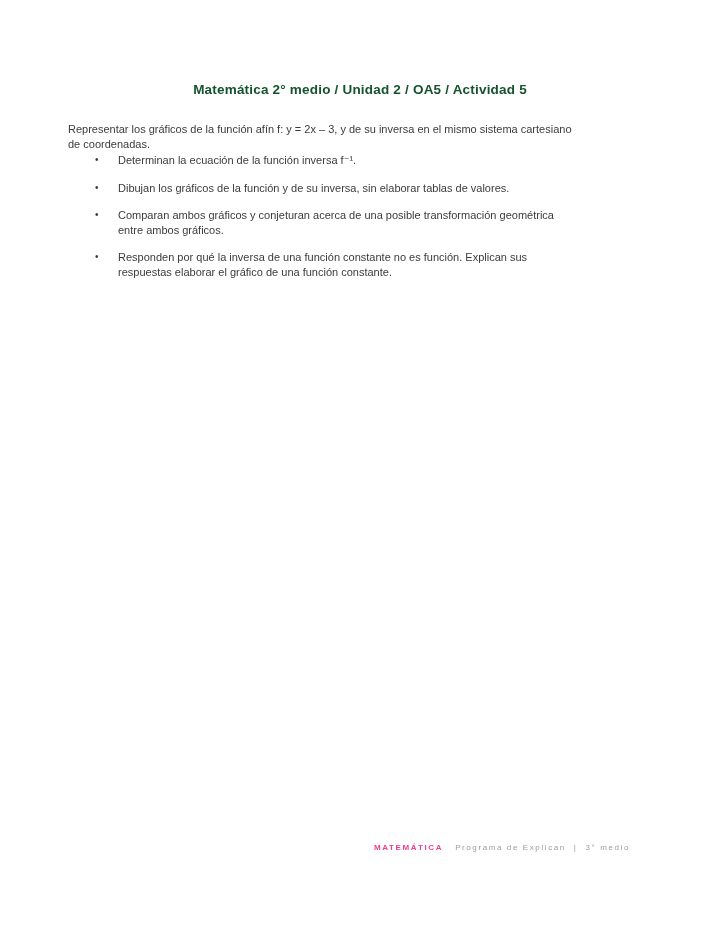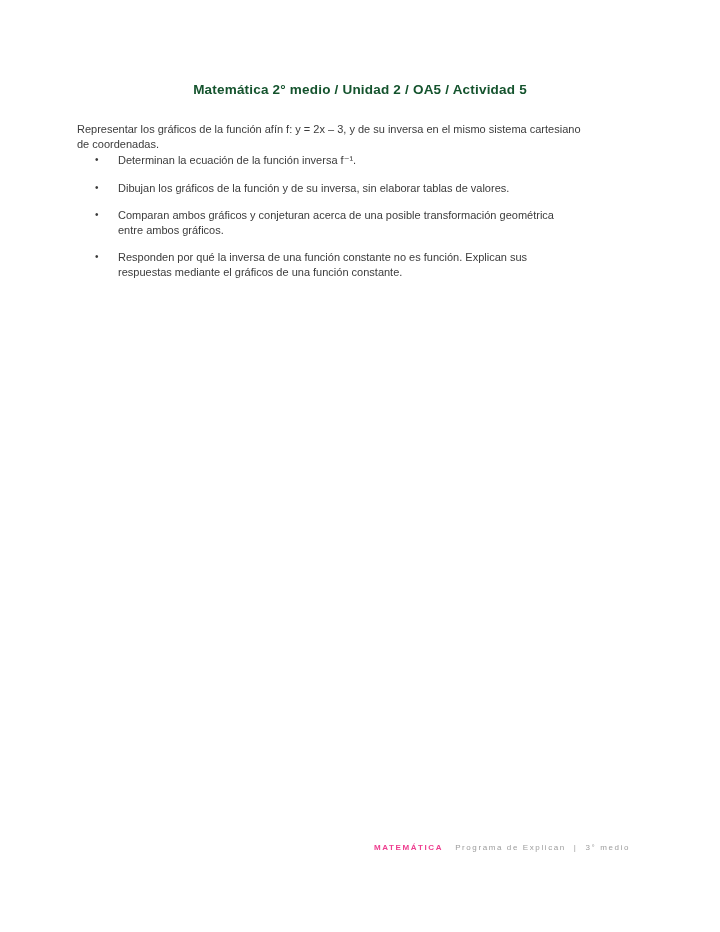--- a/index.html
+++ b/index.html
@@ -26,21 +26,21 @@
     left: 75px;
     width: 570px;
     text-align: center;
     font-size: 13.5px;
     font-weight: bold;
     letter-spacing: 0.2px;
   }
   .intro {
     position: absolute;
     top: 122px;
-    left: 77px;
+    left: 68px;
     width: 508px;
     font-size: 11px;
     line-height: 14.5px;
   }
   .bullets {
     position: absolute;
     top: 153px;
     left: 75px;
     width: 508px;
   }
@@ -101,21 +101,21 @@
       <span class="bullet-text">Dibujan los gráficos de la función y de su inversa, sin elaborar tablas de valores.</span>
     </div>
 
     <div class="bullet-item">
       <span class="bullet-marker">•</span>
       <span class="bullet-text">Comparan ambos gráficos y conjeturan acerca de una posible transformación geométrica entre ambos gráficos.</span>
     </div>
 
     <div class="bullet-item">
       <span class="bullet-marker">•</span>
-      <span class="bullet-text">Responden por qué la inversa de una función constante no es función. Explican sus respuestas mediante el gráficos de una función constante.</span>
+      <span class="bullet-text">Responden por qué la inversa de una función constante no es función. Explican sus respuestas elaborar el gráfico de una función constante.</span>
     </div>
 
   </div>
 
   <div class="footer">
     <span class="brand" style="color:#EE3E8F;">MATEMÁTICA</span><span>Programa de Explican</span><span class="sep">|</span><span>3° medio</span>
   </div>
 
 </div>
 

